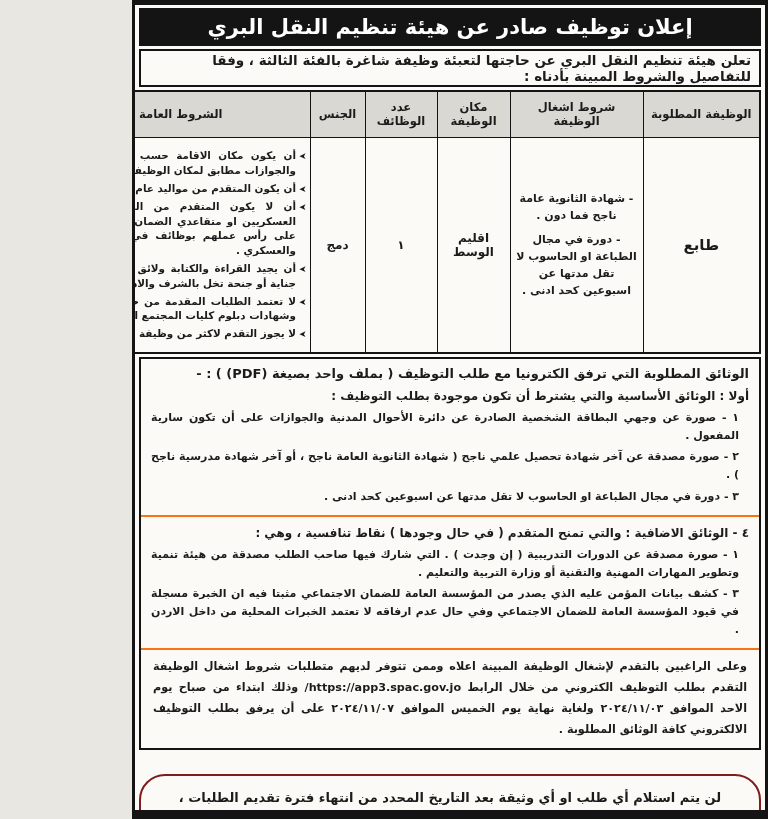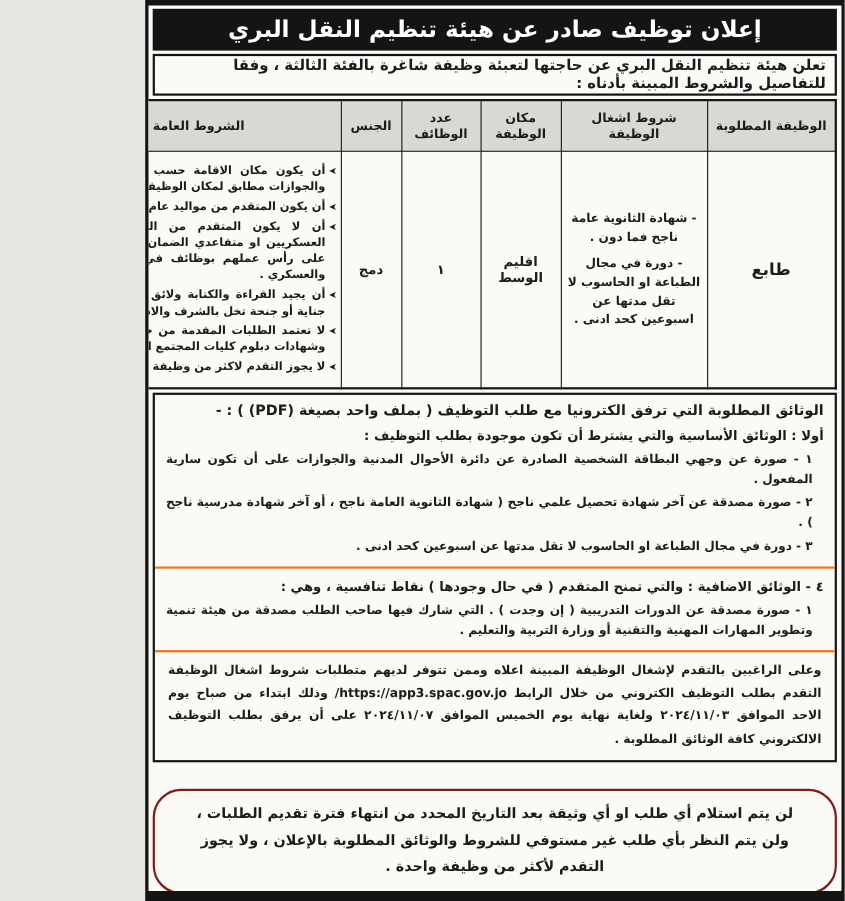--- a/index.html
+++ b/index.html
@@ -172,20 +172,21 @@
       <div class="docs-title">الوثائق المطلوبة التي ترفق الكترونيا مع طلب التوظيف ( بملف واحد بصيغة (PDF) ) : -</div>
       <div class="docs-subhead">أولا : الوثائق الأساسية والتي يشترط أن تكون موجودة بطلب التوظيف :</div>
       <div class="docs-item">١ - صورة عن وجهي البطاقة الشخصية الصادرة عن دائرة الأحوال المدنية والجوازات على أن تكون سارية المفعول .</div>
       <div class="docs-item">٢ - صورة مصدقة عن آخر شهادة تحصيل علمي ناجح ( شهادة الثانوية العامة ناجح ، أو آخر شهادة مدرسية ناجح ) .</div>
       <div class="docs-item">٣ - دورة في مجال الطباعة او الحاسوب لا تقل مدتها عن اسبوعين كحد ادنى .</div>
     </div>
 
     <div class="docs-box">
       <div class="docs-subhead">٤ - الوثائق الاضافية : والتي تمنح المتقدم ( في حال وجودها ) نقاط تنافسية ، وهي :</div>
       <div class="docs-item">١ - صورة مصدقة عن الدورات التدريبية ( إن وجدت ) . التي شارك فيها صاحب الطلب مصدقة من هيئة تنمية وتطوير المهارات المهنية والتقنية أو وزارة التربية والتعليم .</div>
+      <div class="docs-item">٣ - كشف بيانات المؤمن عليه الذي يصدر من المؤسسة العامة للضمان الاجتماعي مثبتا فيه ان الخبرة مسجلة في قيود المؤسسة العامة للضمان الاجتماعي وفي حال عدم ارفاقه لا تعتمد الخبرات المحلية من داخل الاردن .</div>
     </div>
 
     <div class="docs-box">
       <div class="apply-par">
         <span>وعلى الراغبين بالتقدم لإشغال الوظيفة المبينة اعلاه وممن تتوفر لديهم متطلبات شروط اشغال الوظيفة التقدم بطلب التوظيف الكتروني من خلال الرابط </span><span class="url">https://app3.spac.gov.jo/</span><span> وذلك ابتداء من صباح يوم الاحد الموافق ٢٠٢٤/١١/٠٣ ولغاية نهاية يوم الخميس الموافق ٢٠٢٤/١١/٠٧ على أن يرفق بطلب التوظيف الالكتروني كافة الوثائق المطلوبة .</span>
       </div>
     </div>
 
   </div>
 

